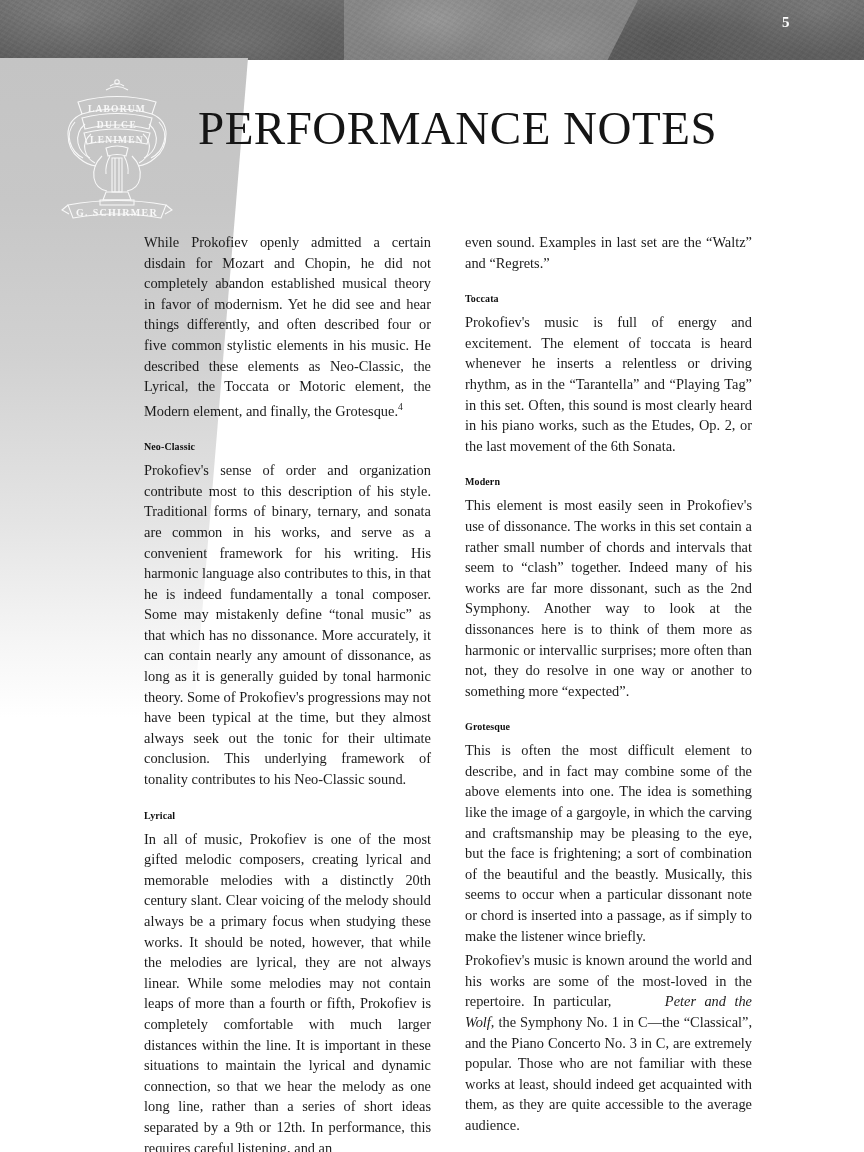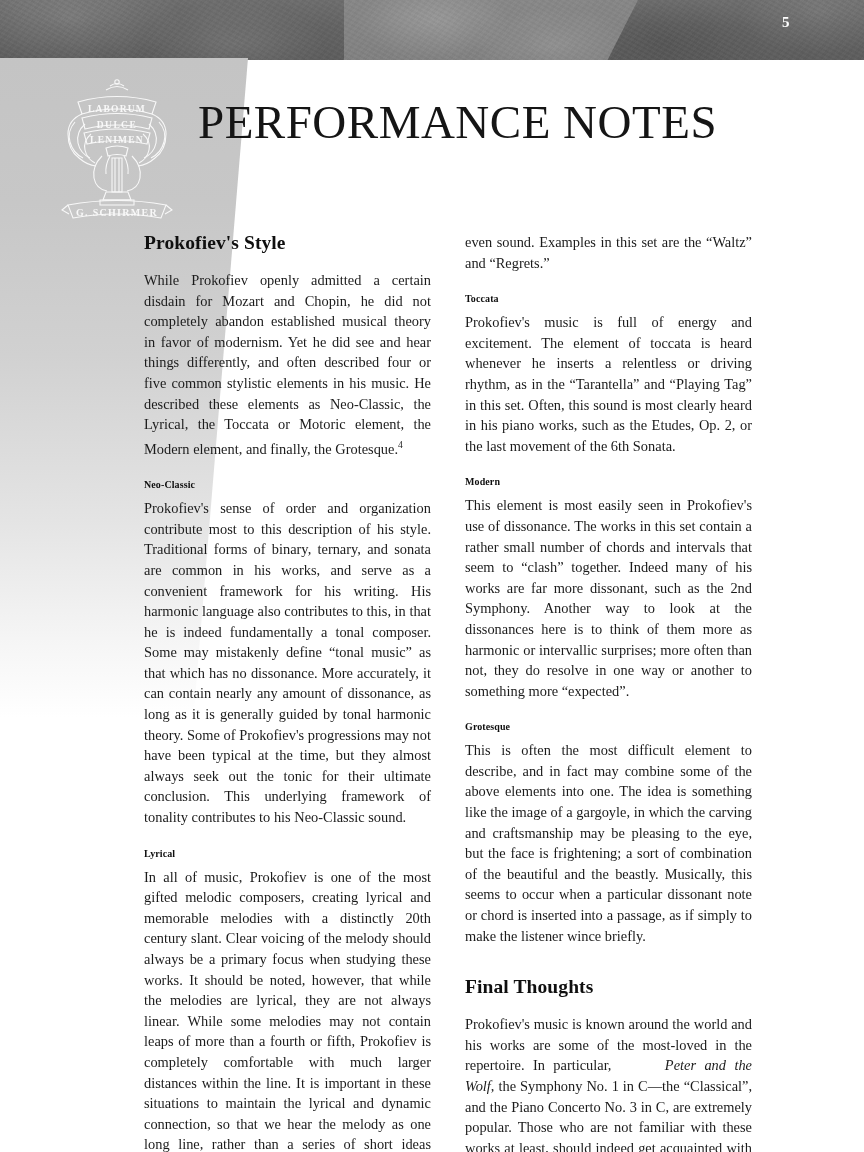--- a/index.html
+++ b/index.html
@@ -97,21 +97,21 @@
     height: 152px;
     opacity: 0.92;
     font-weight: bold;
   }
   .logo svg { display: block; width: 100%; height: 100%; }
 
   
   .doc-title {
     position: absolute;
     left: 198px;
-    top: 98px;
+    top: 104px;
     font-size: 47px;
     line-height: 1.05;
     letter-spacing: 0.5px;
     font-weight: normal;
     color: #151515;
     white-space: nowrap;
     font-family: "Liberation Serif", "DejaVu Serif", serif;
   }
 
   
@@ -213,41 +213,39 @@
         <text x="59" y="144" font-size="10" letter-spacing="1.3">G. SCHIRMER</text>
       </g>
     </svg>
   </div>
 
   <div class="doc-title">PERFORMANCE NOTES</div>
 
   <div class="columns">
 
     <div class="col">
-      <h2 class="major">Prokofiev's Style</h2>
 
       <p class="body"><span>While Prokofiev openly admitted a certain disdain for Mozart and Chopin, he did not completely abandon established musical theory in favor of modernism. Yet he did see and hear things differently, and often described four or five common stylistic elements in his music. He described these elements as Neo-Classic, the Lyrical, the Toccata or Motoric element, the Modern element, and finally, the Grotesque.</span><span class="sup">4</span></p>
 
       <h3 class="minor">Neo-Classic</h3>
       <p class="body">Prokofiev's sense of order and organization contribute most to this description of his style. Traditional forms of binary, ternary, and sonata are common in his works, and serve as a convenient framework for his writing. His harmonic language also contributes to this, in that he is indeed fundamentally a tonal composer. Some may mistakenly define “tonal music” as that which has no dissonance. More accurately, it can contain nearly any amount of dissonance, as long as it is generally guided by tonal harmonic theory. Some of Prokofiev's progressions may not have been typical at the time, but they almost always seek out the tonic for their ultimate conclusion. This underlying framework of tonality contributes to his Neo-Classic sound.</p>
 
       <h3 class="minor">Lyrical</h3>
       <p class="body">In all of music, Prokofiev is one of the most gifted melodic composers, creating lyrical and memorable melodies with a distinctly 20th century slant. Clear voicing of the melody should always be a primary focus when studying these works. It should be noted, however, that while the melodies are lyrical, they are not always linear. While some melodies may not contain leaps of more than a fourth or fifth, Prokofiev is completely comfortable with much larger distances within the line. It is important in these situations to maintain the lyrical and dynamic connection, so that we hear the melody as one long line, rather than a series of short ideas separated by a 9th or 12th. In performance, this requires careful listening, and an</p>
     </div>
 
     <div class="col">
-      <p class="body">even sound. Examples in this set are the “Waltz” and “Regrets.”</p>
+      <p class="body">even sound. Examples in last set are the “Waltz” and “Regrets.”</p>
 
       <h3 class="minor">Toccata</h3>
       <p class="body">Prokofiev's music is full of energy and excitement. The element of toccata is heard whenever he inserts a relentless or driving rhythm, as in the “Tarantella” and “Playing Tag” in this set. Often, this sound is most clearly heard in his piano works, such as the Etudes, Op. 2, or the last movement of the 6th Sonata.</p>
 
       <h3 class="minor">Modern</h3>
       <p class="body">This element is most easily seen in Prokofiev's use of dissonance. The works in this set contain a rather small number of chords and intervals that seem to “clash” together. Indeed many of his works are far more dissonant, such as the 2nd Symphony. Another way to look at the dissonances here is to think of them more as harmonic or intervallic surprises; more often than not, they do resolve in one way or another to something more “expected”.</p>
 
       <h3 class="minor">Grotesque</h3>
       <p class="body">This is often the most difficult element to describe, and in fact may combine some of the above elements into one. The idea is something like the image of a gargoyle, in which the carving and craftsmanship may be pleasing to the eye, but the face is frightening; a sort of combination of the beautiful and the beastly. Musically, this seems to occur when a particular dissonant note or chord is inserted into a passage, as if simply to make the listener wince briefly.</p>
 
-      <h2 class="major spaced">Final Thoughts</h2>
       <p class="body"><span>Prokofiev's music is known around the world and his works are some of the most-loved in the repertoire. In particular, </span><span class="ital">Peter and the Wolf</span><span>, the Symphony No. 1 in C—the “Classical”, and the Piano Concerto No. 3 in C, are extremely popular. Those who are not familiar with these works at least, should indeed get acquainted with them, as they are quite accessible to the average audience.</span></p>
     </div>
 
   </div>
 </div>
 
 </body></html>

